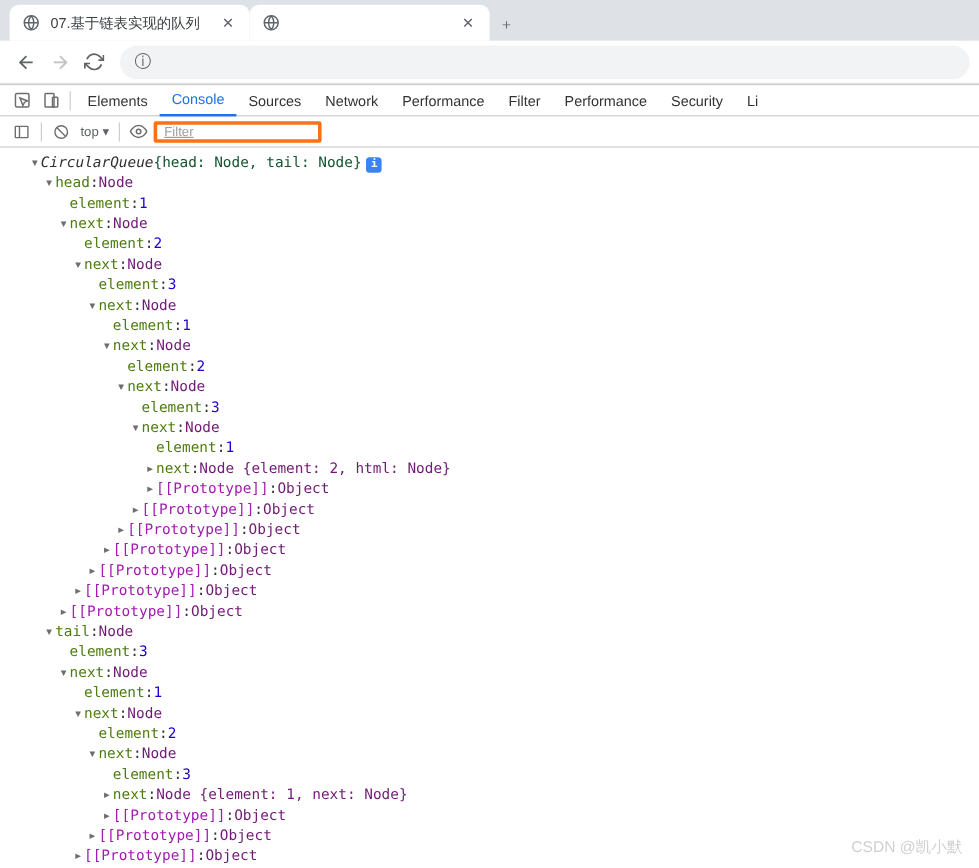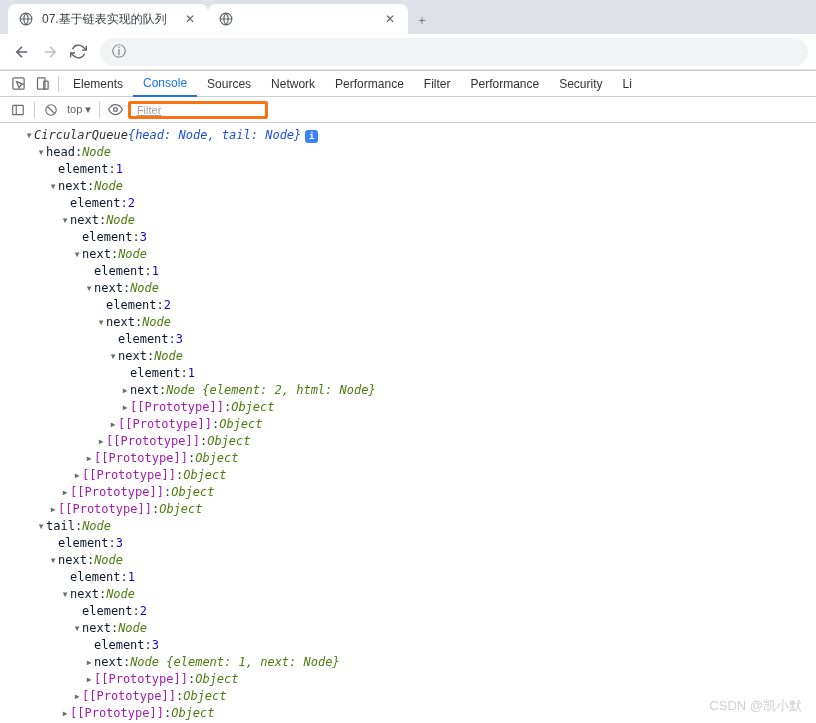--- a/index.html
+++ b/index.html
@@ -21,24 +21,24 @@
 .dt-tab.active { color: #1a73e8; border-bottom: 2px solid #1a73e8; }
 .dt-icon { width: 24px; height: 24px; display: flex; align-items: center; justify-content: center; color: #6e6e6e; }
 .dt-toolbar { height: 26px; display: flex; align-items: center; border-bottom: 1px solid #cacdd1; padding-left: 6px; gap: 0; font-size: 11px; color: #5f6368; }
 .dt-sep { width: 1px; height: 16px; background: #cacdd1; margin: 0 4px; }
 .filterbox { border: 3px solid #f97316; height: 18px; padding: 0 6px; font-size: 11px; color: #9e9e9e; width: 140px; border-radius: 2px; display: flex; align-items: center; text-decoration: underline; }
 .console { font-family: Menlo, Consolas, monospace; font-size: 12px; padding: 4px 0 4px 6px; line-height: 17px; color: #303030; }
 .row { display: flex; align-items: baseline; white-space: nowrap; }
 .indent { display: inline-block; }
 .arrow { color: #6e6e6e; width: 10px; display: inline-block; text-align: center; }
 .cls { color: #303030; font-style: italic; }
-.preview { color: #1d4ed8; font-style: italic; }
-.key { color: #0f172a; }
+.preview { color: #14532d; }
+.key { color: #4d7c0f; }
 .val-num { color: #1c00cf; }
-.val-obj { color: #4d7c0f; font-style: italic; }
+.val-obj { color: #701a75; }
 .proto { color: #a21caf; }
 .info-badge { display: inline-flex; align-items: center; justify-content: center; width: 13px; height: 13px; background: #3b82f6; color: #fff; font-size: 9px; font-weight: bold; border-radius: 3px; margin-left: 4px; font-style: normal; }
 .watermark { position: absolute; right: 14px; bottom: 8px; color: #d0d0d0; font-size: 13px; font-family: sans-serif; }
 </style>
 </head>
 <body>
 
 <div class="tab-bar">
   <div class="tab">
     <span class="tab-icon">

